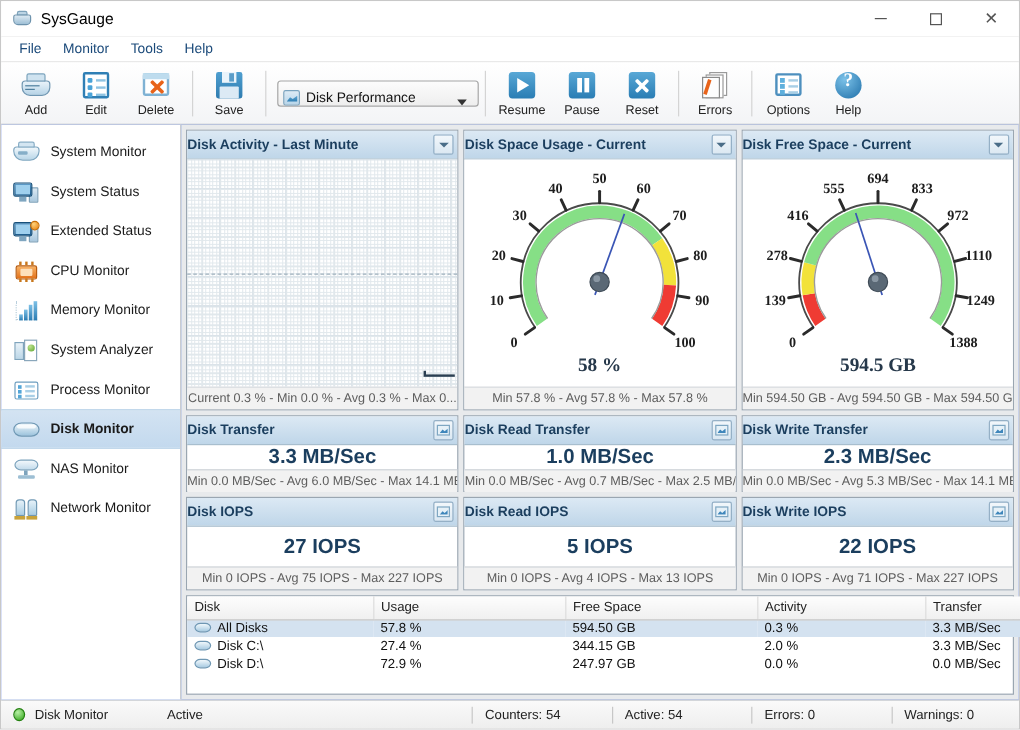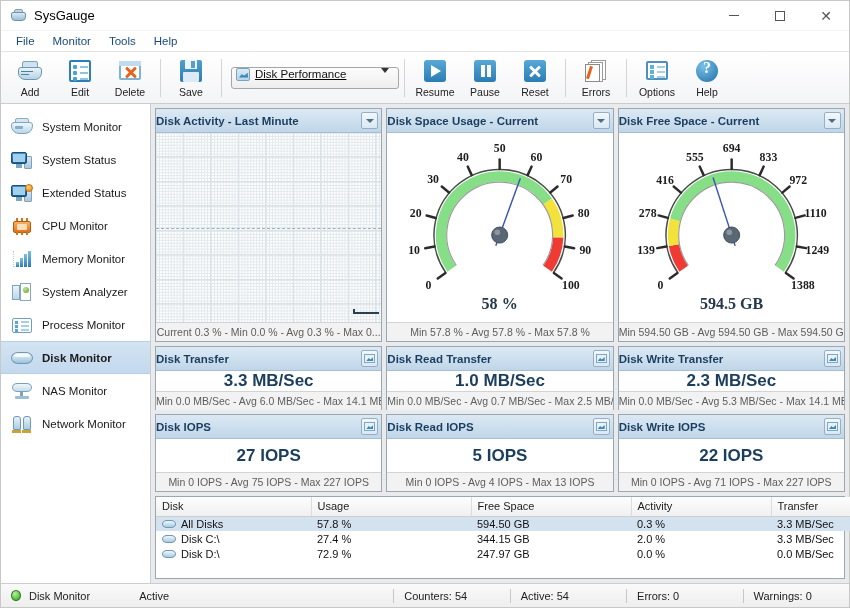--- a/index.html
+++ b/index.html
@@ -136,21 +136,21 @@
   .ic-help .cr { position:absolute; left:2px; top:2px; width:22px; height:22px; border-radius:50%;
      background: radial-gradient(circle at 35% 28%, #7bc1e8, #1f6fa8); }
   .ic-help .q { position:absolute; left:0; top:1px; width:26px; text-align:center; color:#fff; font-size:16px; font-weight:bold; font-family:"Liberation Serif", serif; }
 
   
   .combo {
     margin-left: 4px;
     width: 168px; height: 22px;
     background: linear-gradient(#fcfcfc,#eeeeee);
     border: 1px solid #a6a6a6; border-radius: 3px;
-    display: flex; align-items: flex-start; padding: 0 4px; text-decoration: underline;
+    display: flex; align-items: flex-end; padding: 0 4px;
   }
   .combo .cicon { width:14px; height:13px; background: linear-gradient(#dceaf5,#b8d6ea);
      border:1px solid #7aa3bf; border-radius:2px; margin-right:5px; position:relative; }
   .combo .cicon::after { content:""; position:absolute; left:2px; bottom:2px; width:9px; height:5px;
      background: linear-gradient(#5fa4d0,#2b7cb2); clip-path: polygon(0 100%, 30% 30%, 55% 62%, 100% 0, 100% 100%); }
   .combo .ctxt { font-size: 11.5px; color: #111; flex: 1; }
   .combo .carrow { width:0;height:0;border-left:4px solid transparent;border-right:4px solid transparent;border-top:5px solid #333; margin-right:5px; }
 
   
   .body { flex: 1; display: flex; min-height: 0; background:#1d4ed8; }

